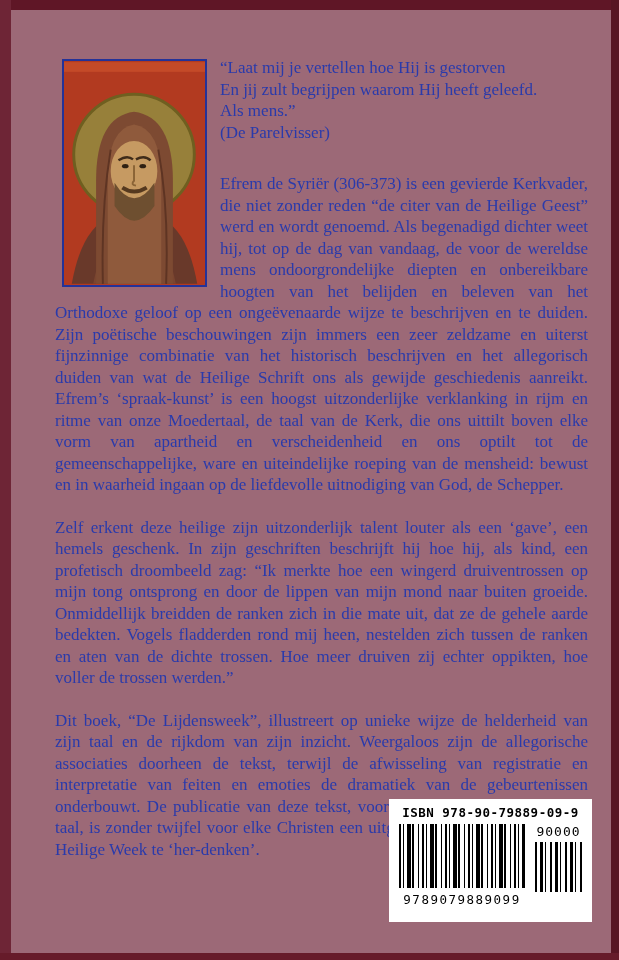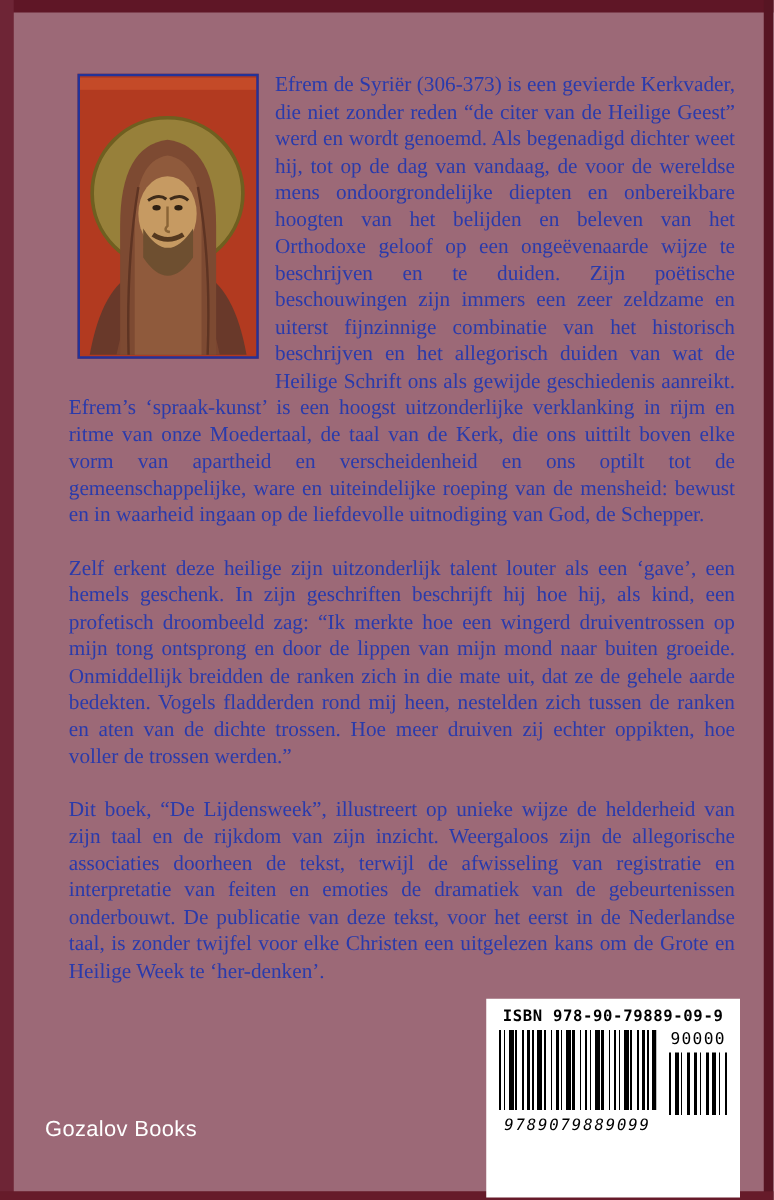--- a/index.html
+++ b/index.html
@@ -37,28 +37,28 @@
 
   .publisher{
     position:absolute;left:36px;top:893px;
     color:#ffffff;
     font-family:"Liberation Sans", sans-serif;
     font-size:17.5px;
     letter-spacing:0.3px;
   }
 
   .barcode-box{
-    position:absolute;left:389px;top:799px;width:203px;height:159px;
+    position:absolute;left:389px;top:799px;width:203px;height:123px;
     background:#ffffff;color:#000000;
     font-family:"DejaVu Sans Mono", monospace;
     box-sizing:border-box;
   }
   .isbn{text-align:center;font-size:12.5px;letter-spacing:0.5px;padding-top:6px;font-weight:bold;}
   .bars-row{display:flex;padding:4px 10px 0 10px;}
-  .ean-col{width:126px;font-style:italic;}
+  .ean-col{width:126px;}
   .ean-bars{
     height:64px;
     background:repeating-linear-gradient(90deg,
       #000 0 2px,#fff 2px 4px,#000 4px 5px,#fff 5px 8px,
       #000 8px 12px,#fff 12px 13px,#000 13px 15px,#fff 15px 19px,
       #000 19px 20px,#fff 20px 23px);
   }
   .ean-num{font-size:12.5px;letter-spacing:1.5px;text-align:center;margin-top:4px;}
   .addon-col{margin-left:10px;flex:1;}
   .addon-num{font-size:13px;text-align:center;letter-spacing:1px;}
@@ -104,35 +104,40 @@
 
         <path d="M72 106 L72 122 q-4 4 2 5" stroke="#8a6436" stroke-width="2" fill="none"></path>
 
         <path d="M60 129 q12 8 25 0" stroke="#55391f" stroke-width="4" fill="none"></path>
 
         <path d="M40 228 Q38 150 48 90" stroke="#5e3423" stroke-width="2" fill="none"></path>
         <path d="M105 228 Q108 150 97 90" stroke="#5e3423" stroke-width="2" fill="none"></path>
       </svg>
     </div>
 
+    <div class="quote">
+      <div>“Laat mij je vertellen hoe Hij is gestorven</div>
+      <div>En jij zult begrijpen waarom Hij heeft geleefd.</div>
+      <div>Als mens.”</div>
+      <div>(De Parelvisser)</div>
+    </div>
 
     <p class="body-par">Efrem de Syriër (306-373) is een gevierde Kerkvader, die niet zonder reden “de citer van de Heilige Geest” werd en wordt genoemd. Als begenadigd dichter weet hij, tot op de dag van vandaag, de voor de wereldse mens ondoorgrondelijke diepten en onbereikbare hoogten van het belijden en beleven van het Orthodoxe geloof op een ongeëvenaarde wijze te beschrijven en te duiden. Zijn poëtische beschouwingen zijn immers een zeer zeldzame en uiterst fijnzinnige combinatie van het historisch beschrijven en het allegorisch duiden van wat de Heilige Schrift ons als gewijde geschiedenis aanreikt. Efrem’s ‘spraak-kunst’ is een hoogst uitzonderlijke verklanking in rijm en ritme van onze Moedertaal, de taal van de Kerk, die ons uittilt boven elke vorm van apartheid en verscheidenheid en ons optilt tot de gemeenschappelijke, ware en uiteindelijke roeping van de mensheid: bewust en in waarheid ingaan op de liefdevolle uitnodiging van God, de Schepper.</p>
     <p class="body-par">Zelf erkent deze heilige zijn uitzonderlijk talent louter als een ‘gave’, een hemels geschenk. In zijn geschriften beschrijft hij hoe hij, als kind, een profetisch droombeeld zag: “Ik merkte hoe een wingerd druiventrossen op mijn tong ontsprong en door de lippen van mijn mond naar buiten groeide. Onmiddellijk breidden de ranken zich in die mate uit, dat ze de gehele aarde bedekten. Vogels fladderden rond mij heen, nestelden zich tussen de ranken en aten van de dichte trossen. Hoe meer druiven zij echter oppikten, hoe voller de trossen werden.”</p>
     <p class="body-par">Dit boek, “De Lijdensweek”, illustreert op unieke wijze de helderheid van zijn taal en de rijkdom van zijn inzicht. Weergaloos zijn de allegorische associaties doorheen de tekst, terwijl de afwisseling van registratie en interpretatie van feiten en emoties de dramatiek van de gebeurtenissen onderbouwt. De publicatie van deze tekst, voor het eerst in de Nederlandse taal, is zonder twijfel voor elke Christen een uitgelezen kans om de Grote en Heilige Week te ‘her-denken’.</p>
   </div>
 
   <div class="barcode-box">
     <div class="isbn">ISBN 978-90-79889-09-9</div>
     <div class="bars-row">
       <div class="ean-col">
         <div class="ean-bars"></div>
         <div class="ean-num">9789079889099</div>
       </div>
       <div class="addon-col">
         <div class="addon-num">90000</div>
         <div class="addon-bars"></div>
       </div>
     </div>
   </div>
 
-  <div class="publisher">Gozalov Books</div>
 
 </div>
 
 </body></html>

